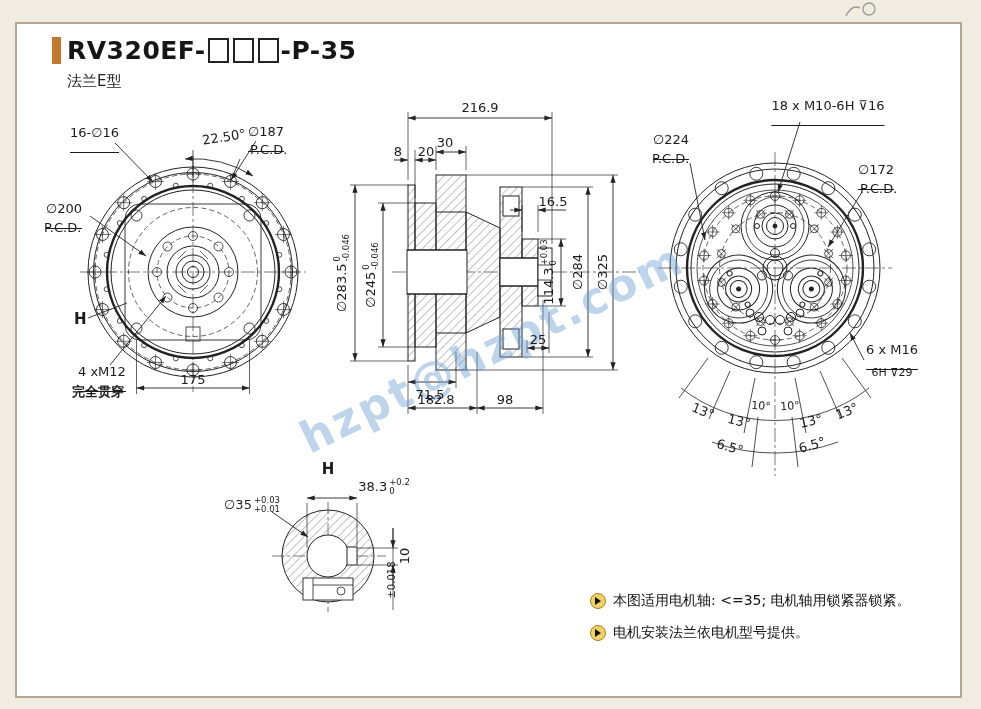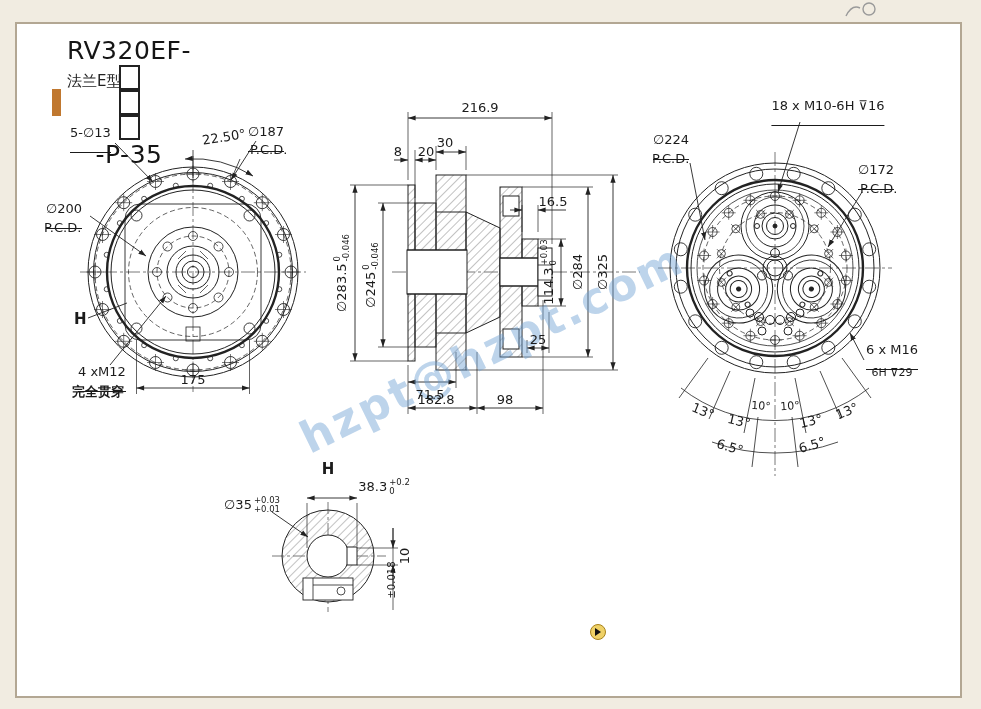--- a/index.html
+++ b/index.html
@@ -3,21 +3,21 @@
 <meta charset="utf-8">
 <style>
   html,body{margin:0;padding:0;}
   body{width:981px;height:709px;background:#f1ece1;font-family:"DejaVu Sans",sans-serif;}
   #stage{position:relative;width:981px;height:709px;overflow:hidden;}
   #panel{position:absolute;left:15px;top:22px;width:943px;height:672px;background:#ffffff;border:2px solid #b3a793;}
   #art{position:absolute;left:0;top:0;width:981px;height:709px;}
   
   .title-row{position:absolute;left:52px;top:36px;display:flex;align-items:center;}
   .title-bar{width:9px;height:27px;background:#c0782f;margin-right:6px;}
-  .title-text{font-size:25px;font-weight:normal;color:#151515;letter-spacing:.5px;display:flex;align-items:center;flex-direction:column;}
+  .title-text{font-size:25px;font-weight:bold;color:#151515;letter-spacing:.5px;display:flex;align-items:center;}
   .box{display:inline-block;width:17px;height:21px;border:2px solid #222;margin:0 2px;background:#fff;}
   .subtitle{position:absolute;left:67px;top:72px;font-size:15px;color:#222;}
   
   .lbl{position:absolute;font-size:13px;color:#1b1b1b;white-space:nowrap;}
   .lblc{position:absolute;font-size:13px;color:#1b1b1b;white-space:nowrap;transform:translate(-50%,-50%);}
   .rot{transform:translate(-50%,-50%) rotate(-90deg);}
   .ul{border-bottom:1.2px solid #1b1b1b;padding-bottom:12px;}
   .tol{display:inline-flex;flex-direction:column;font-size:8.5px;line-height:1.05;vertical-align:middle;margin-left:2px;text-align:left;}
   .small{font-size:11px;}
   .cjk{font-size:13px;font-weight:bold;}
@@ -483,21 +483,21 @@
       <span class="box"></span>
       <span class="box"></span>
       <span class="box"></span>
       <span>-P-35</span>
     </div>
   </div>
   <div class="subtitle">法兰E型</div>
 
   <div class="watermark">hzpt@hzpt.com</div>
 
-  <span class="lbl ul" style="left:70px;top:125px;">5-∅13</span>
+  <span class="lbl ul" style="left:70px;top:125px;">16-∅16</span>
   <span class="lblc" style="left:224px;top:137px;transform:translate(-50%,-50%) rotate(-9deg);">22.50°</span>
   <span class="lbl ul" style="left:248px;top:124px;">∅187</span>
   <span class="lbl" style="left:250px;top:142px;">P.C.D.</span>
   <span class="lbl ul" style="left:46px;top:201px;">∅200</span>
   <span class="lbl" style="left:44px;top:220px;">P.C.D.</span>
   <span class="lbl kw-h" style="left:74px;top:310px;">H</span>
   <span class="lbl ul" style="left:78px;top:364px;">4 xM12</span>
   <span class="lbl cjk" style="left:72px;top:383px;">完全贯穿</span>
   <span class="lblc" style="left:193px;top:379px;">175</span>
 
@@ -556,16 +556,21 @@
   </span>
   <span class="lblc" style="left:252px;top:505px;">
     <span>∅35</span><span class="tol">
         <span>+0.03</span>
         <span>+0.01</span>
       </span>
   </span>
   <span class="lblc rot" style="left:404px;top:556px;">10</span>
   <span class="lblc rot" style="left:391px;top:580px;font-size:10px;">±0.018</span>
 
+  <div class="note" style="left:590px;top:592px;">
+    <span class="note-icon"></span>
+    <span>本图适用电机轴: &lt;=35; 电机轴用锁紧器锁紧。</span>
+  </div>
   <div class="note" style="left:590px;top:624px;">
     <span class="note-icon"></span>
+    <span>电机安装法兰依电机型号提供。</span>
   </div>
 </div>
 
 </body></html>

